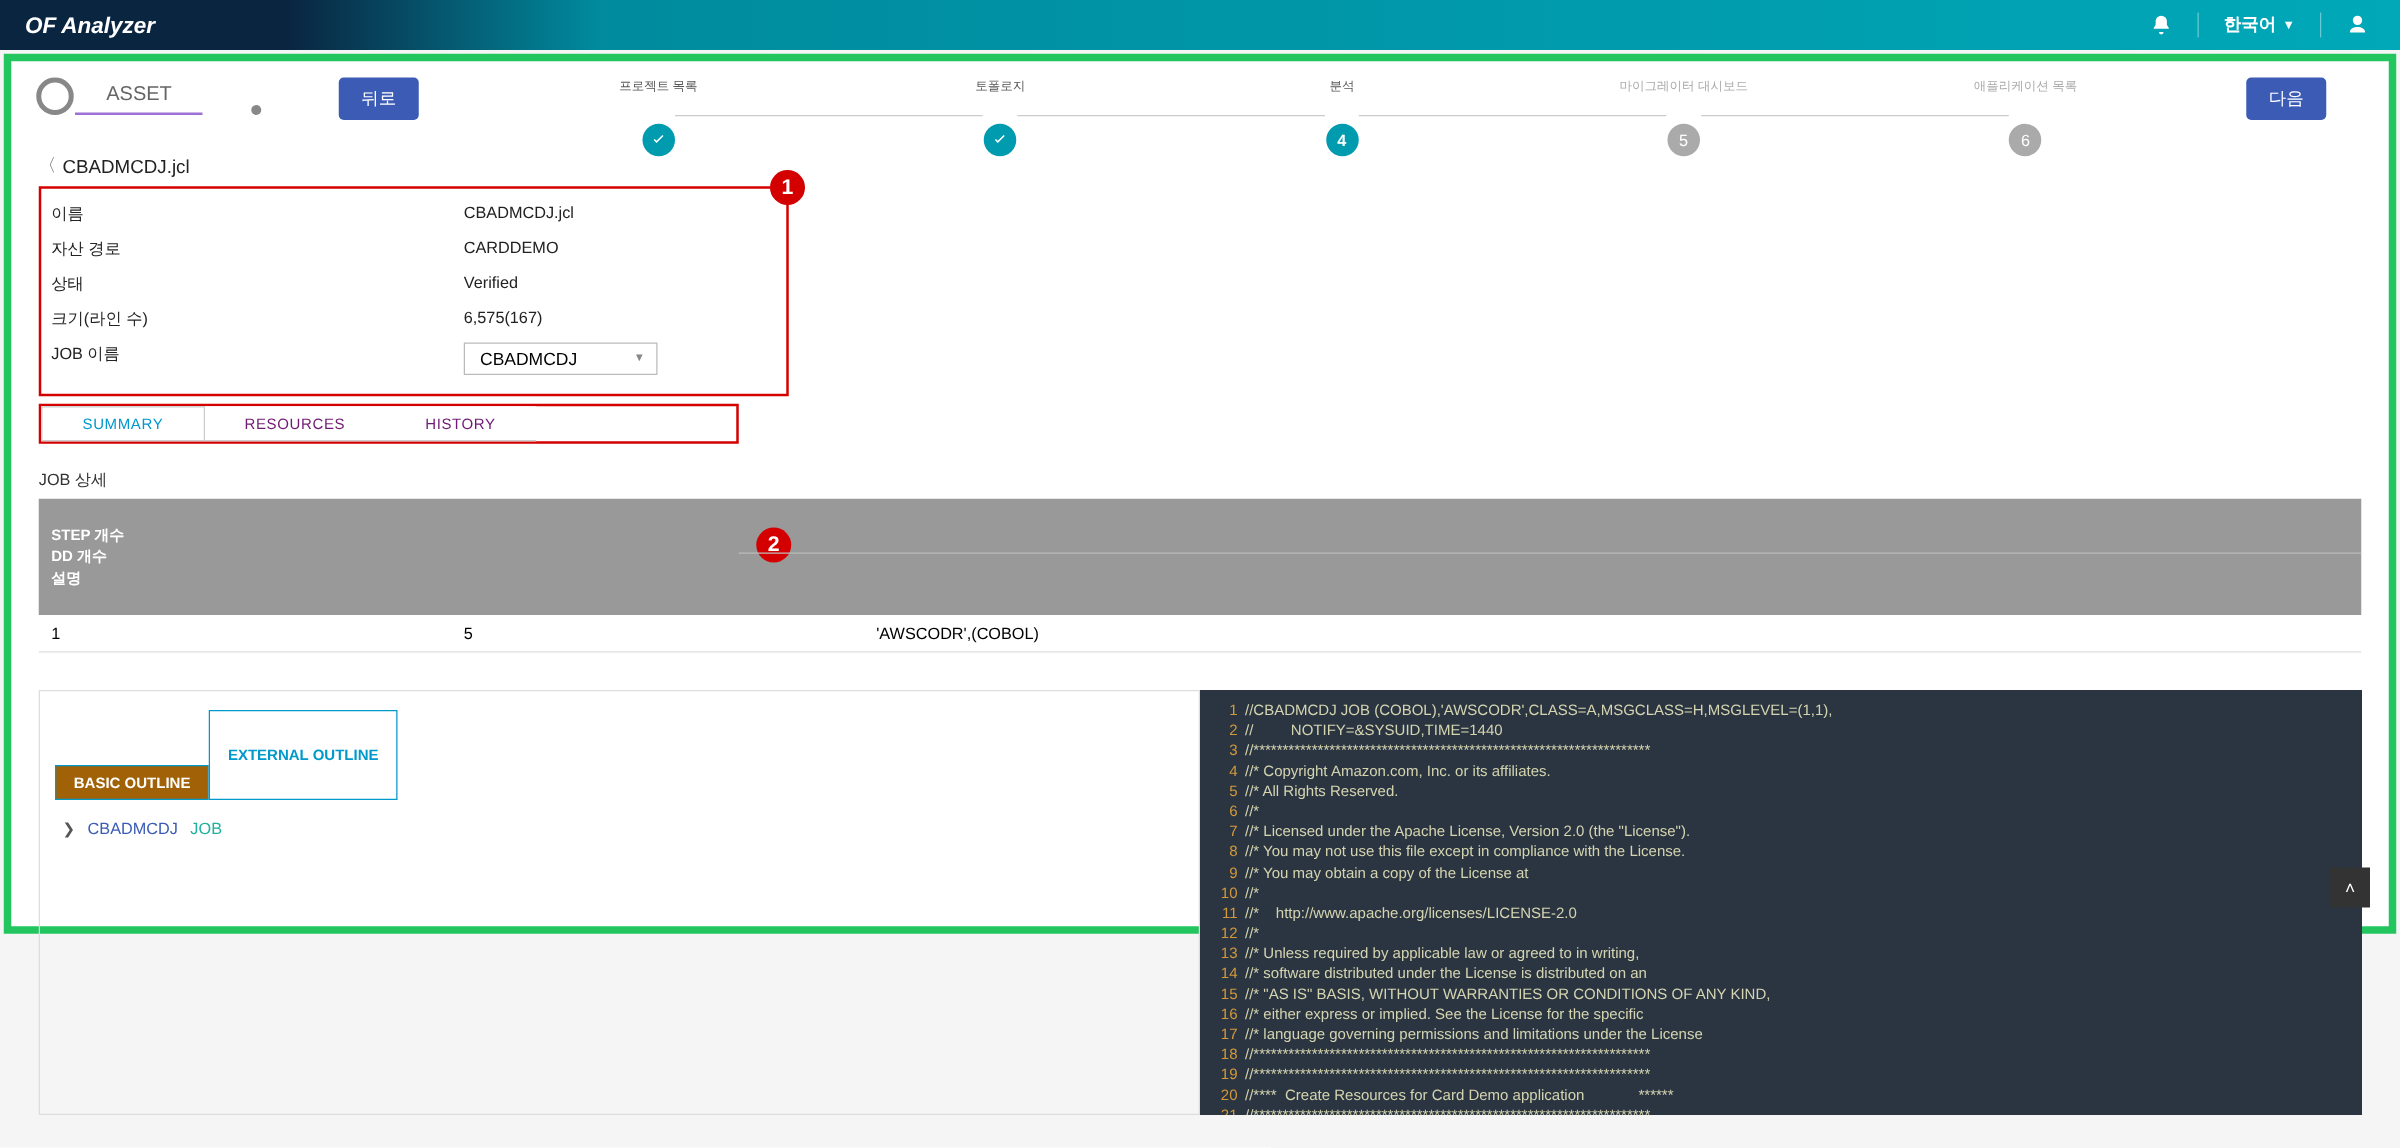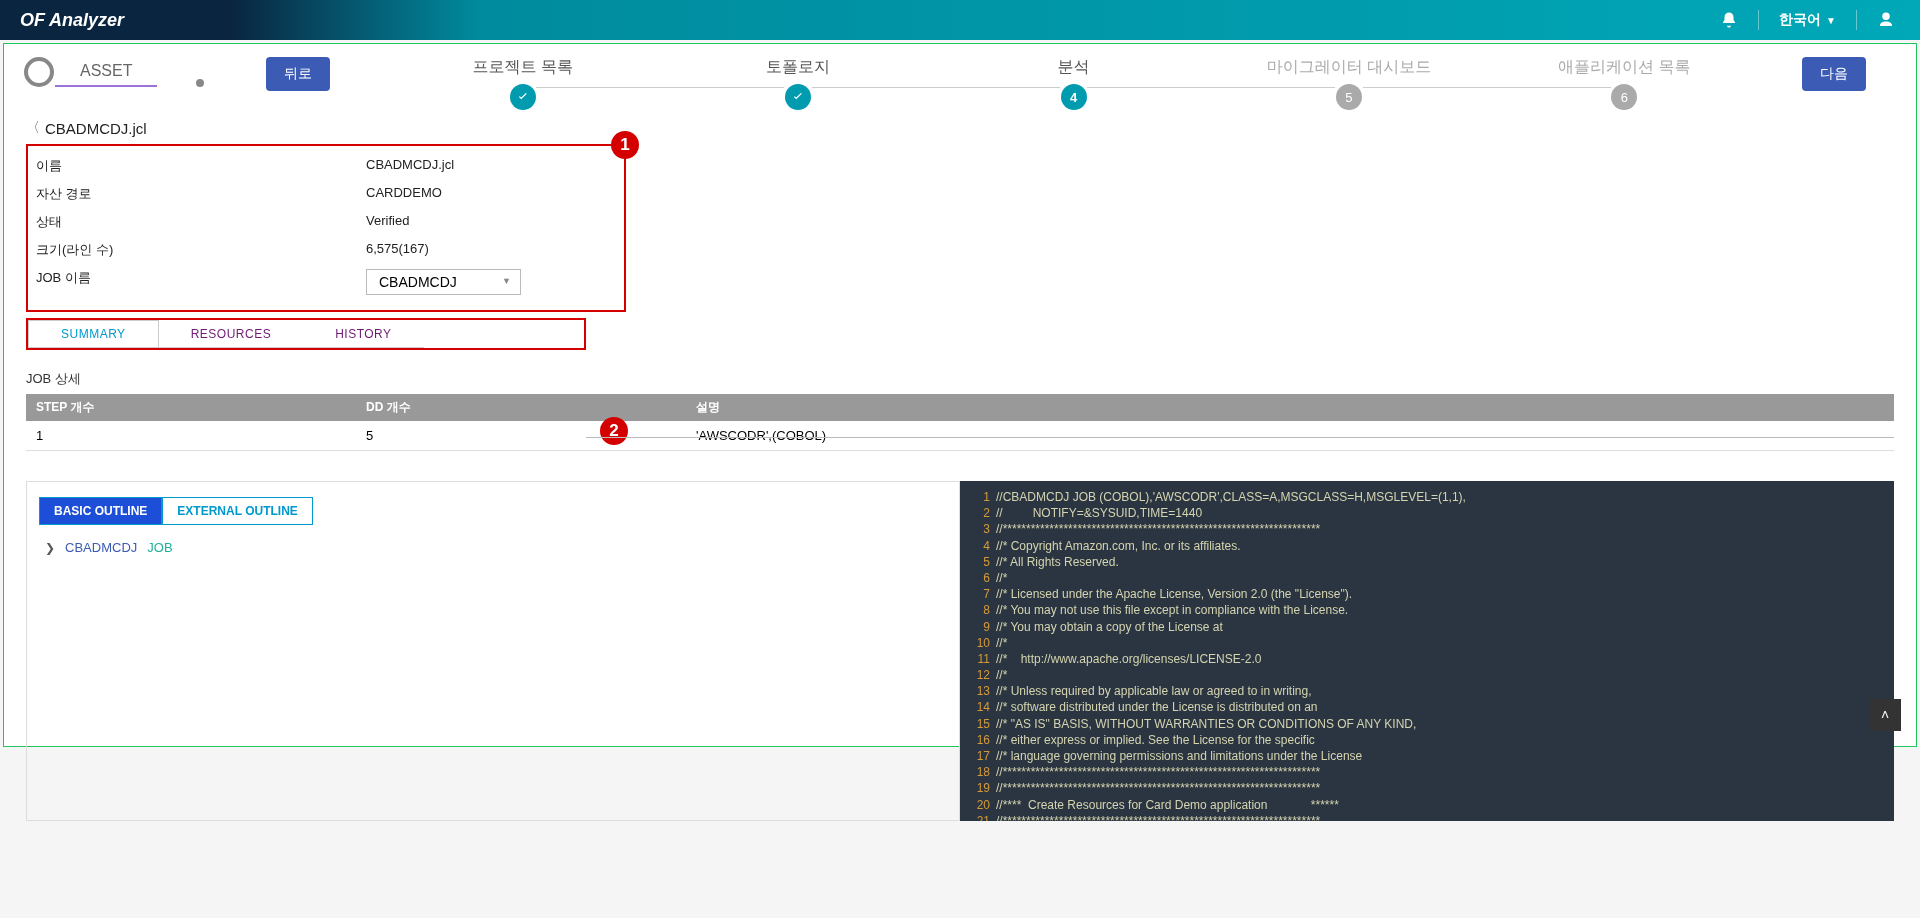--- a/index.html
+++ b/index.html
@@ -9,37 +9,37 @@
 .header-bar { background:linear-gradient(90deg,#0a2540 0%,#0a2540 12%,#008b9e 25%,#00a8b8 100%); height:40px; display:flex; align-items:center; justify-content:space-between; padding:0 25px 0 20px; color:#fff; }
 .brand { font-size:18px; font-weight:bold; font-style:italic; display:flex; align-items:flex-end; gap:4px; }
 .brand .of { font-weight:900; }
 .header-right { display:flex; align-items:center; gap:20px; }
 .header-sep { width:1px; height:20px; background:rgba(255,255,255,0.4); }
 .bell-icon, .user-icon { width:18px; height:18px; fill:#fff; cursor:pointer; }
 .lang-select { color:#fff; font-size:14px; font-weight:bold; display:flex; align-items:center; gap:5px; cursor:pointer; }
 .caret-down { font-size:10px; }
 
 
-.main { background:#fff; margin:3px; border:1px solid #22c55e; height:704px; position:relative; }
+.main { background:#fff; margin:3px; border:6px solid #22c55e; height:704px; position:relative; }
 
 
 .stepper-row { display:flex; align-items:flex-start; padding:13px 40px 0 20px; height:70px; }
 .asset-block { display:flex; align-items:center; width:180px; }
 .asset-circle { width:30px; height:30px; border:4px solid #888; border-radius:50%; margin-right:6px; }
 .asset-line { flex:1; display:flex; align-items:center; position:relative; }
 .asset-text { font-size:16px; color:#666; border-bottom:2px solid #9d72d6; padding:5px 25px; margin-left:-5px; }
 .asset-dot { width:8px; height:8px; background:#888; border-radius:50%; position:absolute; right:0; bottom:0; }
 
 .btn-nav { background:#3c5bb5; color:#fff; border:none; padding:8px 18px; border-radius:4px; font-size:14px; cursor:pointer; }
 .btn-back { margin-left:62px; }
 .btn-next { margin-left:auto; margin-right:10px; }
 
 .stepper { display:flex; align-items:flex-start; flex:1; margin-left:55px; margin-right:40px; }
 .step { flex:1; text-align:center; position:relative; }
-.step-label { font-size:16px; color:#555; margin-bottom:6px; white-space:nowrap; }
+.step-label { font-size:10px; color:#555; margin-bottom:23px; white-space:nowrap; }
 .step-label.disabled { color:#aaa; }
 .step-circle { width:26px; height:26px; border-radius:50%; display:inline-flex; align-items:center; justify-content:center; font-size:13px; color:#fff; position:relative; z-index:2; }
 .step-circle.done { background:#009baf; }
 .step-circle.active { background:#009baf; font-weight:bold; }
 .step-circle.todo { background:#aaa; }
 .step-connector { position:absolute; top:30px; left:55%; width:90%; height:1px; background:#ccc; z-index:1; }
 .check-icon { width:14px; height:14px; fill:#fff; }
 
 
 .breadcrumb { display:flex; align-items:center; padding:5px 22px; font-size:15px; color:#222; }
@@ -61,32 +61,32 @@
 
 .tabs-wrap { border:2px solid #d40000; margin:6px 22px 0 22px; width:560px; display:flex; position:relative; }
 .tabs-full-line { position:absolute; top:393px; left:582px; right:22px; height:1px; background:#bbb; }
 .tab { padding:6px 32px; font-size:12px; color:#701a75; background:#fff; border:none; cursor:pointer; letter-spacing:0.5px; }
 .tab.active { color:#0099cc; border:1px solid #ccc; border-top:1px solid #ccc; }
 .tab:not(.active){ border-bottom:1px solid #ccc; }
 
 
 .job-detail { margin:20px 22px 0 22px; }
 .job-detail-title { font-size:13px; color:#333; margin-bottom:6px; }
-.job-table-header { background:#999; color:#fff; font-size:12px; font-weight:bold; display:flex; padding:5px 10px; }
+.job-table-header { background:#999; color:#fff; font-size:12px; font-weight:bold; display:flex; padding:21px 10px;flex-direction:column; }
 .job-table-row { display:flex; padding:7px 10px; font-size:13px; border-bottom:1px solid #ddd; }
 .jcol1 { width:330px; }
 .jcol2 { width:330px; }
 .jcol3 { flex:1; }
 
 
 .bottom { display:flex; margin:30px 22px 0 22px; gap:0; }
 .outline-panel { flex:0 0 50%; border:1px solid #ddd; padding:15px 12px; }
 .outline-tabs { display:flex; margin-bottom:12px; }
 .outline-tab { padding:6px 14px; font-size:12px; font-weight:bold; border:1px solid #0099cc; cursor:pointer; }
-.outline-tab.active { background:#1d4ed8; color:#fff; }
+.outline-tab.active { background:#a16207; color:#fff;margin-top:44px; }
 .outline-tab.inactive { background:#fff; color:#0099cc; }
 .tree-item { display:flex; align-items:center; gap:10px; font-size:13px; padding:3px 6px; }
 .tree-chev { color:#555; font-size:12px; }
 .tree-name { color:#3c5bb5; }
 .tree-type { color:#1fb19b; }
 
 .code-panel { flex:1; background:#2b3541; color:#d0d0d0; font-family:'Courier New',monospace; font-size:12px; padding:8px 0; overflow:auto; height:340px; position:relative; }
 .code-line { display:flex; white-space:pre; line-height:1.35; }
 .line-num { display:inline-block; width:36px; text-align:right; color:#d49a3a; padding-right:6px; flex-shrink:0; }
 .line-txt { color:#d4d4b0; }

